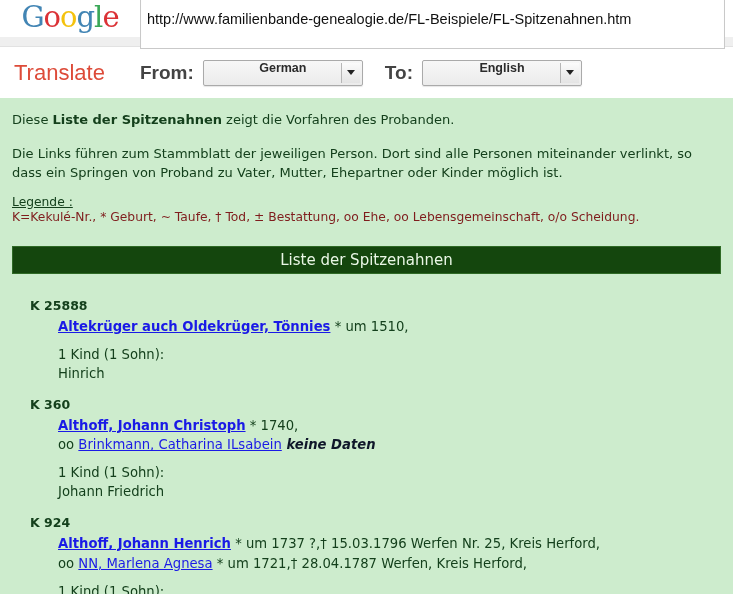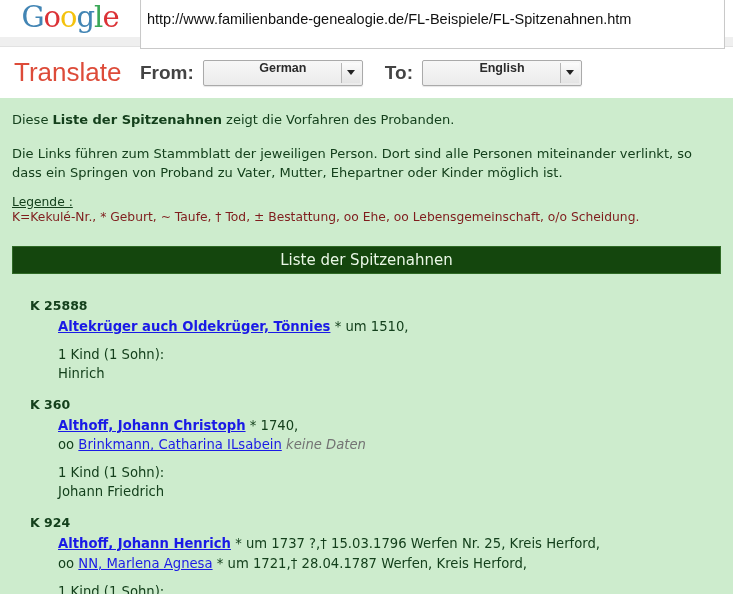--- a/index.html
+++ b/index.html
@@ -71,21 +71,21 @@
     height: 51px;
     background: #ffffff;
     display: flex;
     align-items: center;
   }
   .gt-translate-label {
     width: 140px;
     flex: 0 0 140px;
     color: #dd4b39;
     font-family: "Liberation Sans", sans-serif;
-    font-size: 26px;
+    font-size: 22px;
     padding-left: 14px;
     box-sizing: border-box;
   }
   .gt-fieldlabel {
     font-family: "Liberation Sans", sans-serif;
     font-size: 19px;
     color: #444444;
     font-weight: bold;
     margin-right: 9px;
   }
@@ -190,21 +190,21 @@
   .person-line {
     font-size: 13.2px;
     line-height: 1.45;
     color: #14401c;
   }
   a.plink {
     color: #1a1ae6;
     text-decoration: underline;
   }
   a.plink.bold { font-weight: bold; }
-  .nodata { font-style: italic; color: #737373; }
+  .nodata { font-style: italic; color: #0f172a; font-weight: bold; }
   .children {
     margin-top: 9px;
     font-size: 13.2px;
     line-height: 1.45;
     color: #14401c;
   }
   .children div { white-space: nowrap; }
 </style>
 </head>
 <body>

